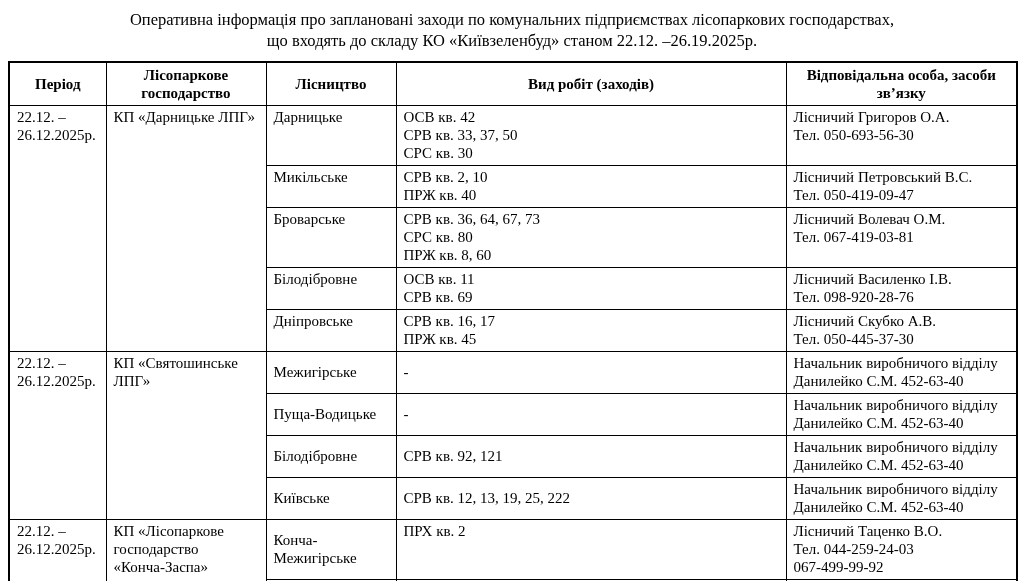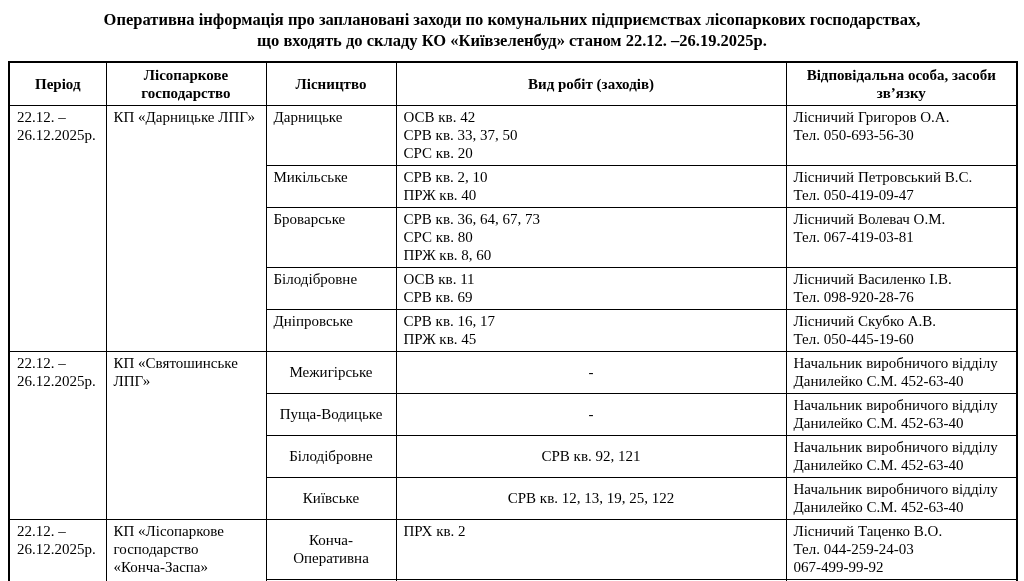--- a/index.html
+++ b/index.html
@@ -11,21 +11,21 @@
     width: 1024px;
     height: 581px;
     overflow: hidden;
     font-family: "Liberation Serif", "DejaVu Serif", serif;
     color: #000000;
   }
   .page-title {
     margin: 9px 16px 10px 16px;
     text-align: center;
     font-size: 16.5px;
-    font-weight: bold;
+    font-weight: normal;
     line-height: 1.28;
     white-space: pre-line;
   }
   table.schedule {
     width: 1008px;
     margin-left: 8px;
     border-collapse: collapse;
     table-layout: fixed;
   }
   table.schedule, table.schedule th, table.schedule td {
@@ -41,21 +41,21 @@
     vertical-align: top;
     white-space: pre-line;
     word-wrap: break-word;
   }
   th {
     font-weight: bold;
     text-align: center;
     vertical-align: middle;
     padding: 3px 4px;
   }
-  td.v-mid { vertical-align: middle; text-align: center; }
+  td.v-mid { vertical-align: middle; }
   col.c-period  { width: 97px;  }
   col.c-farm    { width: 160px; }
   col.c-forest  { width: 130px; }
   col.c-works   { width: 390px; }
   col.c-person  { width: 231px; }
 </style>
 </head>
 <body>
 
 <div class="page-title">Оперативна інформація  про заплановані заходи по комунальних підприємствах лісопаркових господарствах,
@@ -80,21 +80,21 @@
   </thead>
   <tbody>
 
     <tr>
       <td rowspan="5">22.12. –
 26.12.2025р.</td>
       <td rowspan="5">КП «Дарницьке ЛПГ»</td>
       <td>Дарницьке</td>
       <td>ОСВ кв. 42
 СРВ кв. 33, 37, 50
-СРС кв. 20</td>
+СРС кв. 30</td>
       <td>Лісничий Григоров О.А.
 Тел. 050-693-56-30</td>
     </tr>
     <tr>
       <td>Микільське</td>
       <td>СРВ кв. 2, 10
 ПРЖ кв. 40</td>
       <td>Лісничий Петровський В.С.
 Тел. 050-419-09-47</td>
     </tr>
@@ -111,21 +111,21 @@
       <td>ОСВ кв. 11
 СРВ кв. 69</td>
       <td>Лісничий Василенко І.В.
 Тел. 098-920-28-76</td>
     </tr>
     <tr>
       <td>Дніпровське</td>
       <td>СРВ кв. 16, 17
 ПРЖ кв. 45</td>
       <td>Лісничий Скубко А.В.
-Тел. 050-445-19-60</td>
+Тел. 050-445-37-30</td>
     </tr>
 
     <tr>
       <td rowspan="4">22.12. –
 26.12.2025р.</td>
       <td rowspan="4">КП «Святошинське ЛПГ»</td>
       <td class="v-mid">Межигірське</td>
       <td class="v-mid">-</td>
       <td>Начальник виробничого відділу
 Данилейко С.М. 452-63-40</td>
@@ -137,33 +137,33 @@
 Данилейко С.М. 452-63-40</td>
     </tr>
     <tr>
       <td class="v-mid">Білодібровне</td>
       <td class="v-mid">СРВ кв. 92, 121</td>
       <td>Начальник виробничого відділу
 Данилейко С.М. 452-63-40</td>
     </tr>
     <tr>
       <td class="v-mid">Київське</td>
-      <td class="v-mid">СРВ кв. 12, 13, 19, 25, 122</td>
+      <td class="v-mid">СРВ кв. 12, 13, 19, 25, 222</td>
       <td>Начальник виробничого відділу
 Данилейко С.М. 452-63-40</td>
     </tr>
 
     <tr>
       <td rowspan="2">22.12. –
 26.12.2025р.</td>
       <td rowspan="2">КП «Лісопаркове
 господарство
 «Конча-Заспа»</td>
       <td class="v-mid">Конча-
-Оперативна</td>
+Межигірське</td>
       <td>ПРХ кв. 2</td>
       <td>Лісничий Таценко В.О.
 Тел. 044-259-24-03
 067-499-99-92</td>
     </tr>
     <tr>
       <td class="v-mid">Дачне</td>
       <td>СРВ кв. 3</td>
       <td>Лісничий Циркаль В.І.
 Тел. 097-565-49-48</td>

